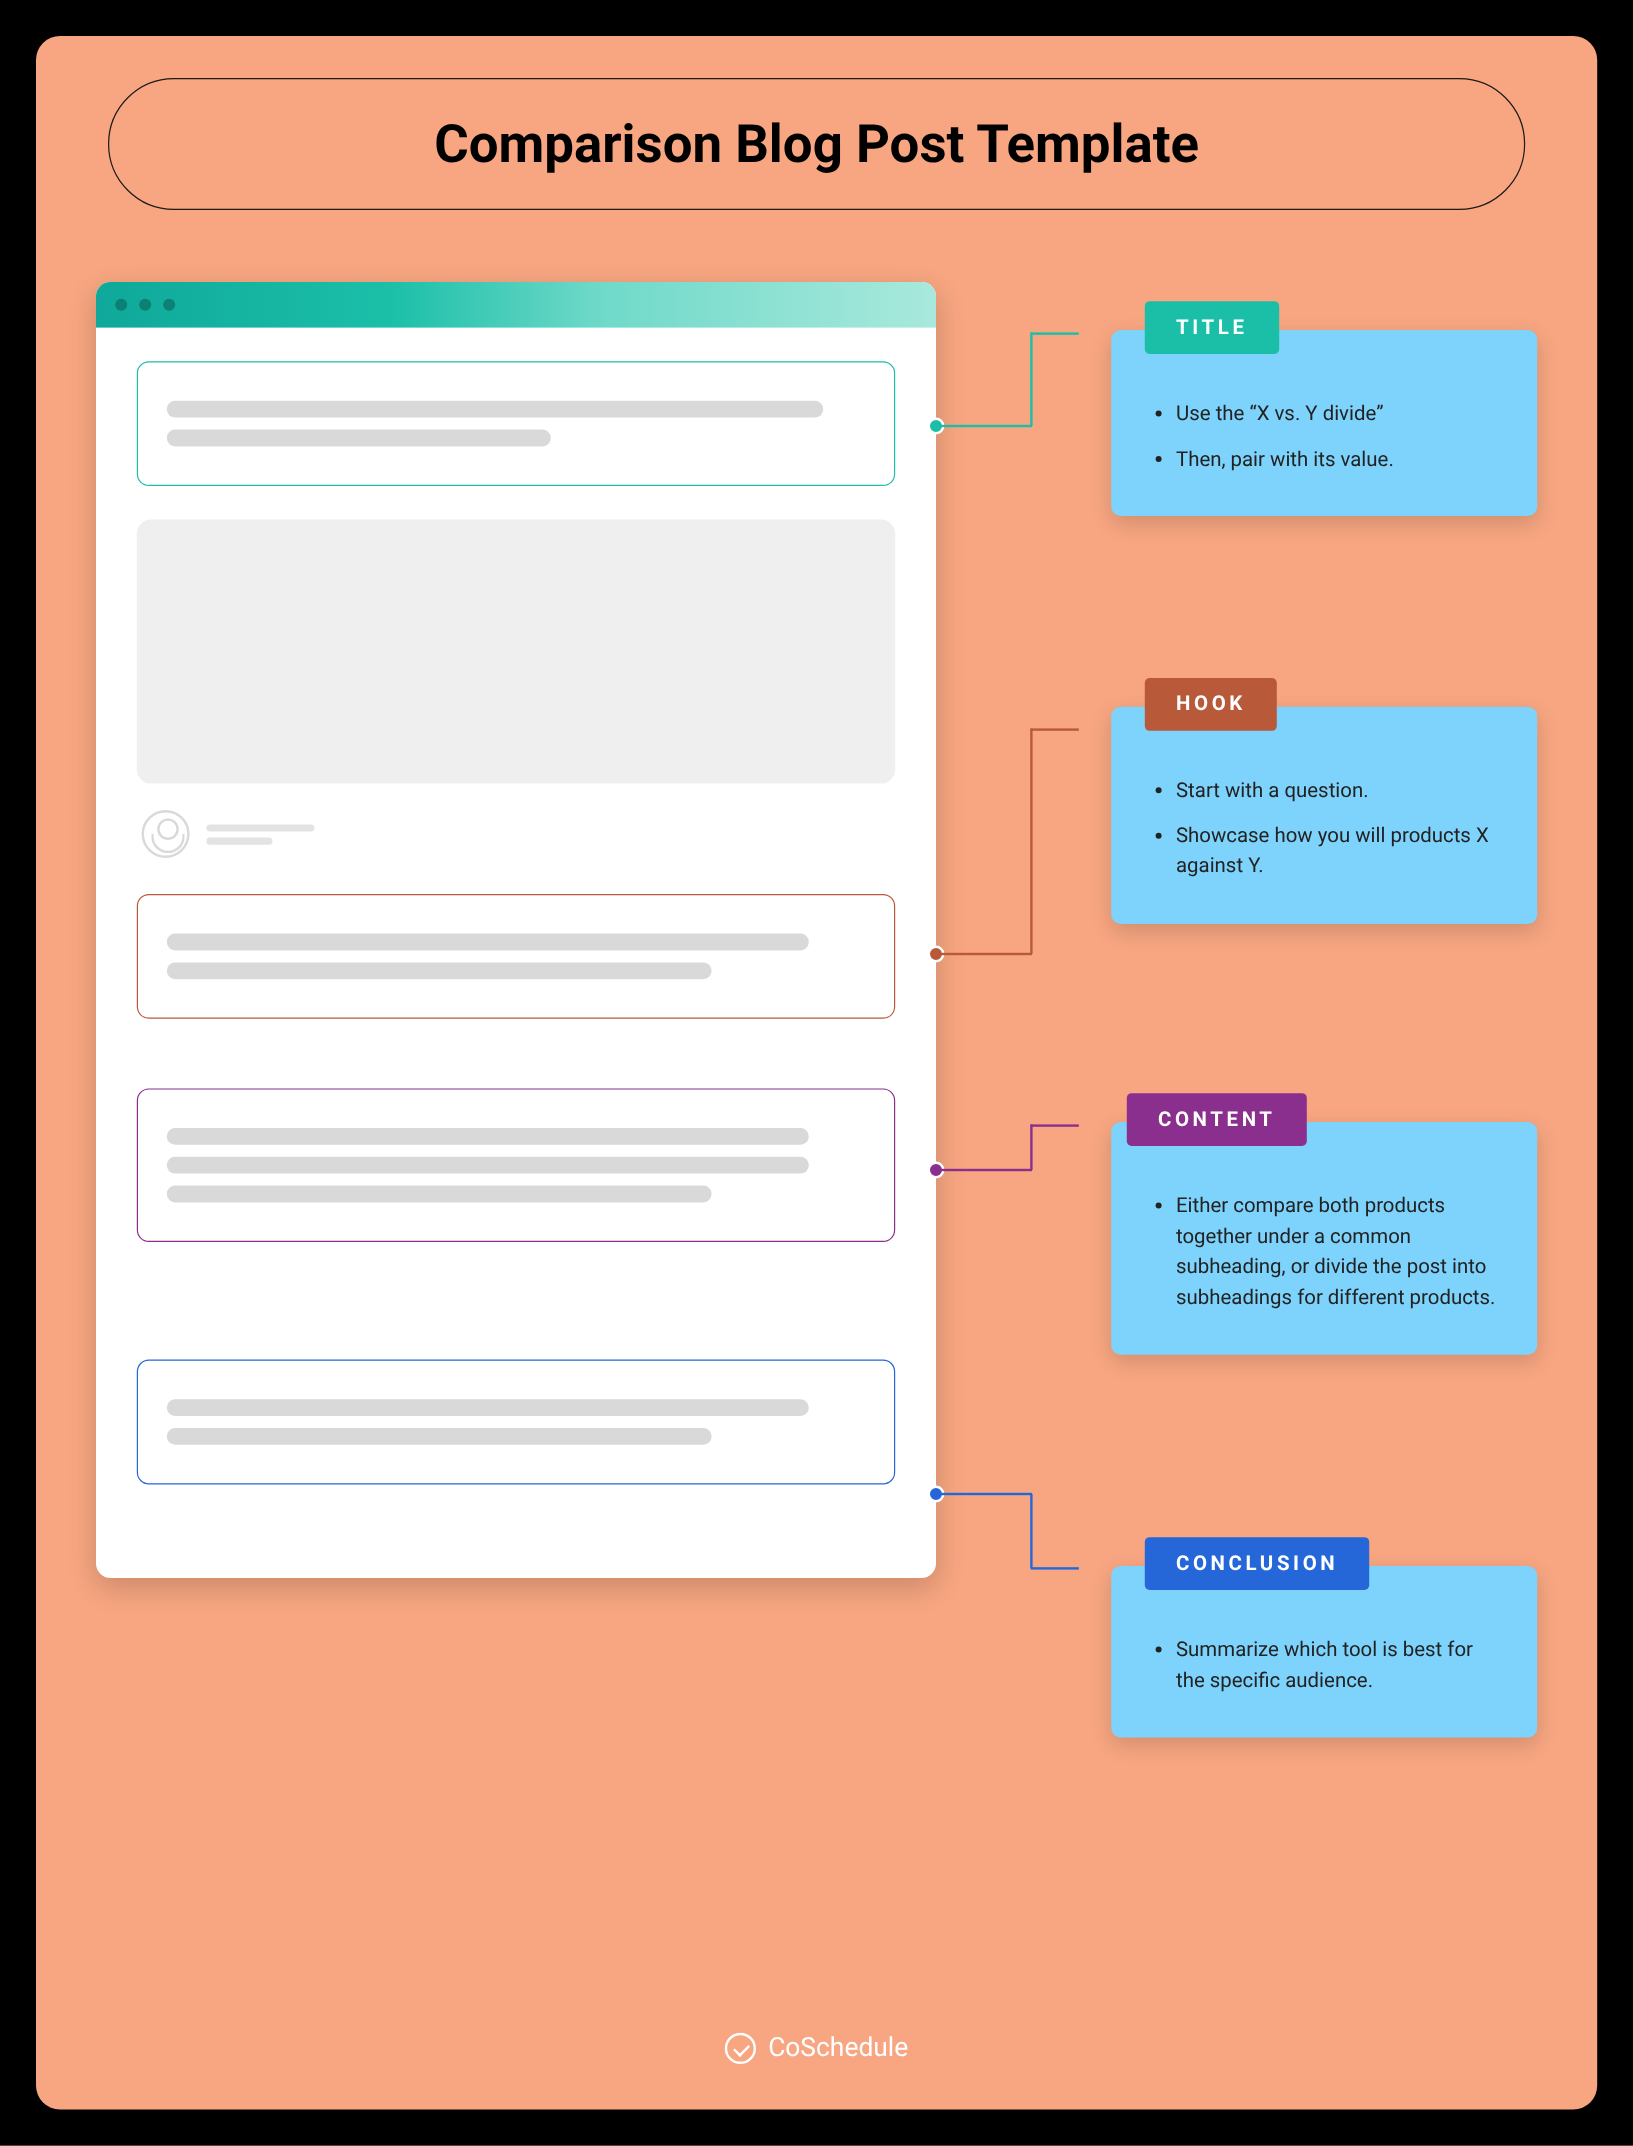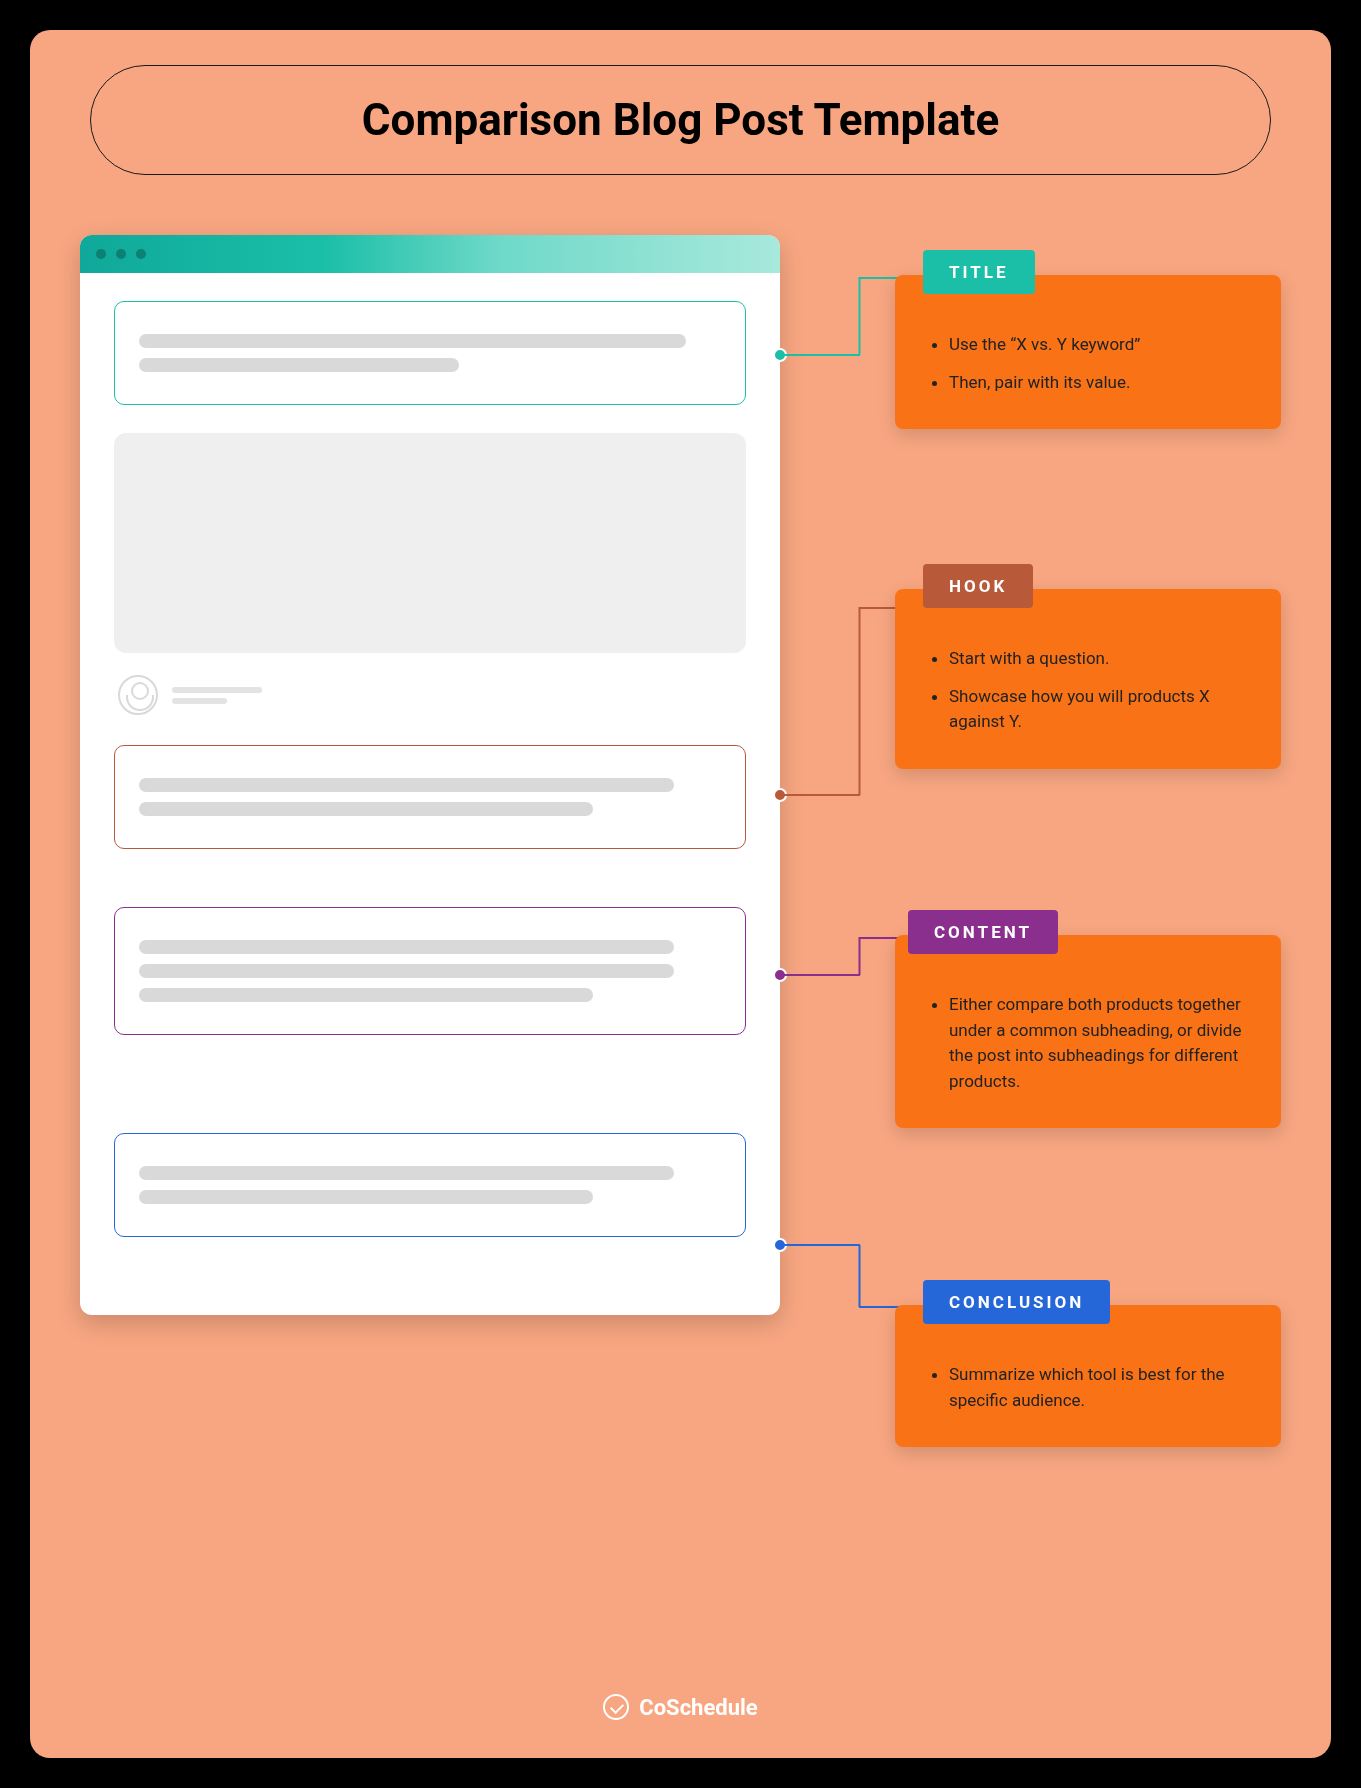--- a/index.html
+++ b/index.html
@@ -71,22 +71,22 @@
   .section.content-sec { border: 1.5px solid #8a2f8e; }
   .section.conclusion-sec { border: 1.5px solid #2567d8; }
   .bar { height: 14px; background: #d9d9d9; border-radius: 8px; margin: 10px 0; }
   .bar.w1 { width: 94%; } .bar.w2 { width: 55%; } .bar.w3 { width: 92%; }
   .bar.w4 { width: 78%; }
 
   
   .card {
     position: absolute;
     right: 0;
-    width: 386px;
-    background: #f97316;
+    width: 355px;
+    background: #7dd3fc;
     border-radius: 8px;
     box-shadow: 0 6px 18px rgba(0,0,0,0.15);
     padding: 0 0 22px 0;
   }
   .card .tag {
     display: inline-block;
     color: #fff;
     font-weight: 700;
     letter-spacing: 3px;
     font-size: 17px;
@@ -122,24 +122,24 @@
   .connector .hline { position: absolute; height: 1.5px; top: -0.75px; left: 0; }
   .connector .vline { position: absolute; width: 1.5px; left: 100%; transform: translateX(-1.5px); }
   .connector .top-h { position: absolute; height: 1.5px; }
 
   .footer {
     position: absolute;
     bottom: 38px; left: 0; right: 0;
     text-align: center;
     color: #fff;
     font-size: 22px;
-    font-weight: 700;
+    font-weight: 400;
     display: flex;
     justify-content: center;
-    align-items: flex-end;
+    align-items: flex-start;
     gap: 10px;
   }
   .footer .logo-icon {
     width: 26px; height: 26px; border: 2.5px solid #fff; border-radius: 50%;
     position: relative; display:inline-block;
   }
   .footer .logo-icon::after {
     content:""; position:absolute; width:10px; height:6px;
     border-left:2.5px solid #fff; border-bottom:2.5px solid #fff;
     transform: rotate(-45deg); top:7px; left:6px;
@@ -226,21 +226,21 @@
     <div class="connector" style="left:700px; top:1010px; width:80px;">
       <div class="node" style="background:#2567d8; border:2px solid #fff;"></div>
       <div class="hline" style="width:80px; background:#2567d8;"></div>
       <div class="vline" style="height:62px; top:0; background:#2567d8;"></div>
       <div class="top-h" style="left:78.5px; top:61px; width:40px; background:#2567d8;"></div>
     </div>
 
     <div class="card c1">
       <div class="tag teal">TITLE</div>
       <ul>
-        <li>Use the “X vs. Y keyword”</li>
+        <li>Use the “X vs. Y divide”</li>
         <li>Then, pair with its value.</li>
       </ul>
     </div>
 
     <div class="card c2">
       <div class="tag brown">HOOK</div>
       <ul>
         <li>Start with a question.</li>
         <li>Showcase how you will products X against Y.</li>
       </ul>

